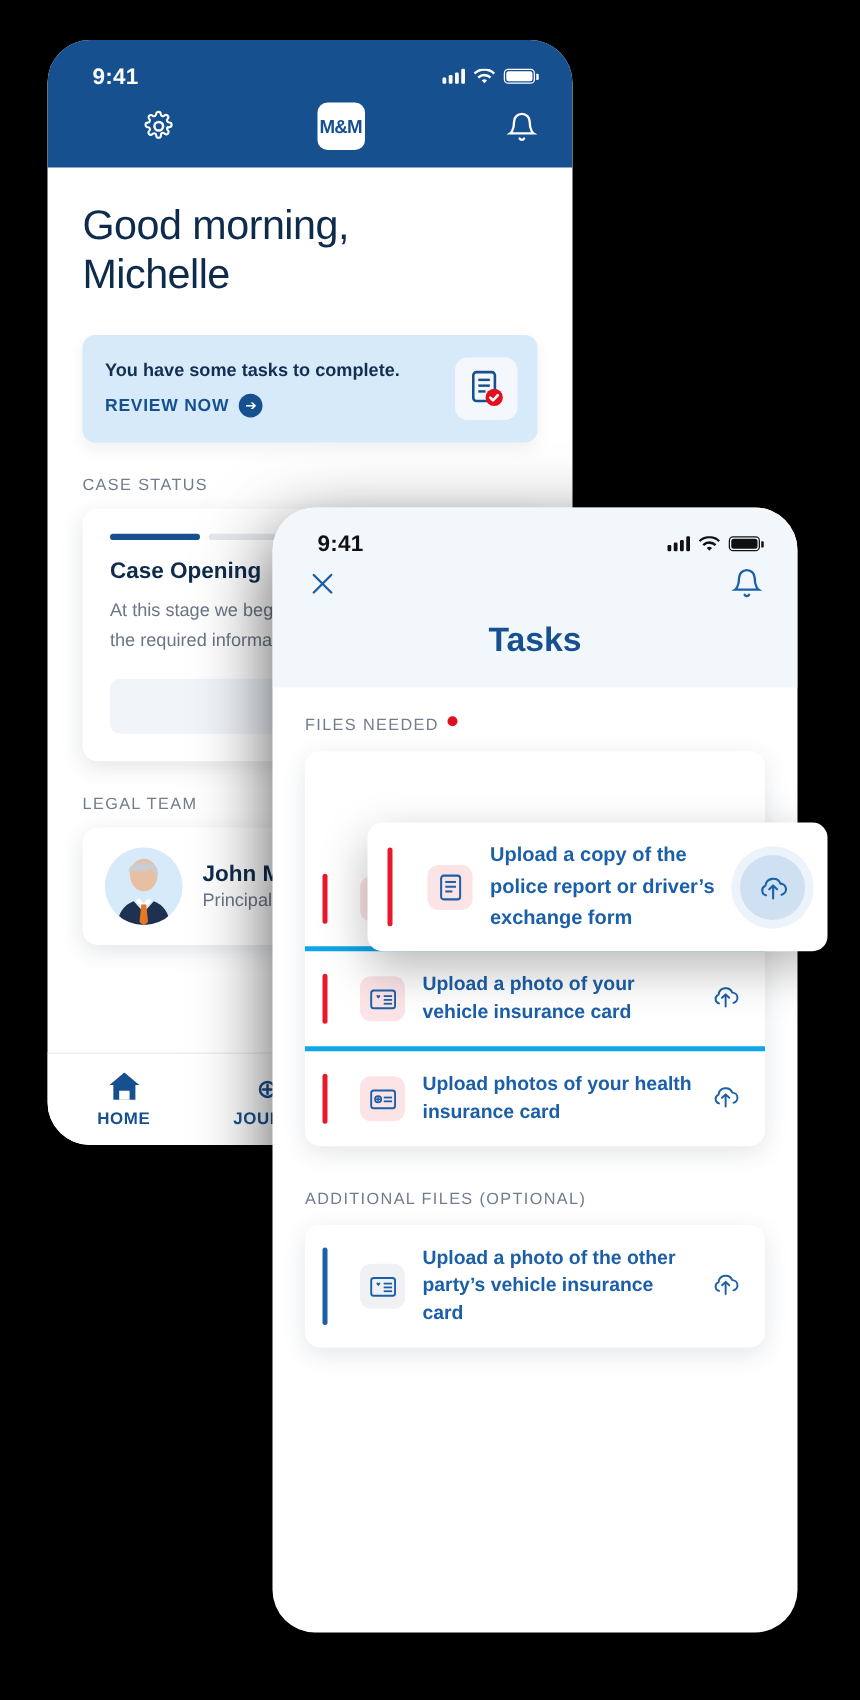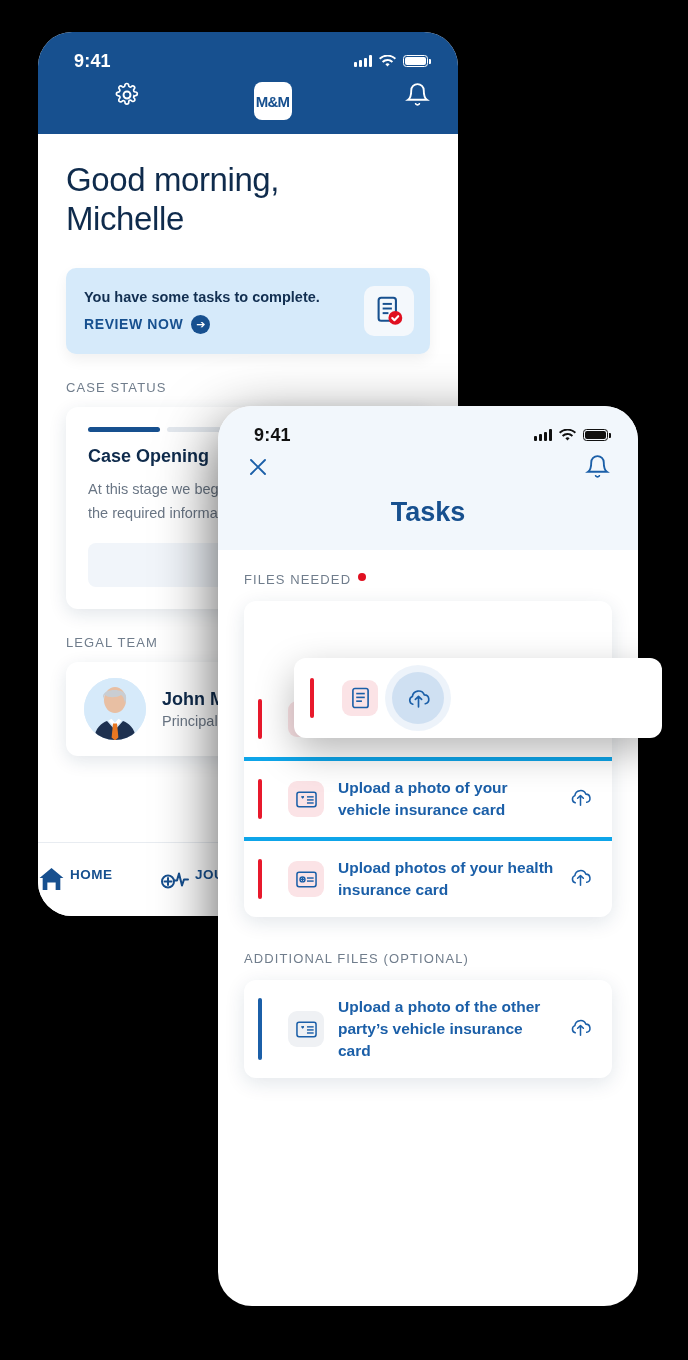--- a/index.html
+++ b/index.html
@@ -30,21 +30,21 @@
   .sb-time { color:#fff; font-size:18px; font-weight:700; letter-spacing:.2px; }
   .sb-right { display:flex; align-items:center; gap:7px; }
   .bars { display:flex; align-items:flex-end; gap:2px; height:12px; }
   .bars i { width:3px; background:#fff; border-radius:1px; display:block; }
   .bars i:nth-child(1){height:5px}.bars i:nth-child(2){height:7px}
   .bars i:nth-child(3){height:9px}.bars i:nth-child(4){height:12px}
   .batt { width:25px;height:12px;border:1.6px solid #fff;border-radius:3.5px;position:relative;}
   .batt::after{content:"";position:absolute;right:-4px;top:3.4px;width:2px;height:5px;background:#fff;border-radius:0 1px 1px 0;}
   .batt i{position:absolute;left:1.4px;top:1.4px;bottom:1.4px;right:1.4px;background:#fff;border-radius:2px;display:block;}
   .navrow {
-    display:flex; align-items:flex-start; justify-content:space-between;
+    display:flex; align-items:center; justify-content:space-between;
     padding: 6px 28px 0 28px;
     margin-left: 48px;
   }
   .logo-box {
     width:38px;height:38px;background:#fff;border-radius:8px;
     display:flex;align-items:center;justify-content:center;
   }
   .logo-box span{ color:#17508F; font-size:15px; font-weight:900; letter-spacing:-0.7px; }
 
   .body1 { padding: 26px 28px 0 28px; }
@@ -82,21 +82,21 @@
     box-shadow: 0 5px 18px rgba(18,47,81,0.12);
   }
   .avatar{width:62px;height:62px;border-radius:50%;background:#D6EAFA;overflow:hidden;flex:0 0 auto;position:relative;}
   .mem-name{font-size:18px;font-weight:700;color:#0F2B4C;}
   .mem-role{font-size:14.5px;color:#6A7685;margin-top:3px;}
 
   .tabbar{
     position:absolute;left:0;right:0;bottom:0;height:74px;background:#fff;
     border-top:1px solid #E8ECF1;display:flex;align-items:center;
   }
-  .tab{flex:0 0 122px;display:flex;align-items:flex-start;gap:5px;}
+  .tab{flex:0 0 122px;display:flex;flex-direction:column;align-items:center;gap:5px;}
   .tab b{font-size:13.5px;font-weight:800;color:#17508F;letter-spacing:.5px;}
 
   
   .phone-front{
     position:absolute;left:218px;top:406px;width:420px;height:900px;
     background:#fff;border-radius:34px;overflow:hidden;
     box-shadow: 0 20px 60px rgba(0,0,0,0.65);
   }
   .hdr-light{background:#F2F7FC;padding-bottom:22px;}
   .statusbar-d .sb-time{color:#111;}
@@ -401,20 +401,21 @@
   <div class="featured">
     <div class="bar red" style="align-self:stretch;margin:6px 14px 6px 16px;"></div>
     <div class="ticon pink">
       <svg width="19" height="22" viewBox="0 0 20 23">
         <rect x="2" y="1.5" width="16" height="20" rx="2.2" fill="none" stroke="#1B5FA8" stroke-width="1.7"></rect>
         <rect x="5.5" y="6" width="9" height="1.7" fill="#1B5FA8"></rect>
         <rect x="5.5" y="10" width="9" height="1.7" fill="#1B5FA8"></rect>
         <rect x="5.5" y="14" width="6" height="1.7" fill="#1B5FA8"></rect>
       </svg>
     </div>
+    <div class="ttext">Upload a copy of the police report or driver’s exchange form</div>
     <div class="updisc">
       <svg width="25" height="22" viewBox="0 0 24 20" fill="none" stroke="#1B5FA8" stroke-width="1.6" stroke-linecap="round" stroke-linejoin="round">
         <path d="M18.5 15.5a4.3 4.3 0 0 0-.9-8.5 6 6 0 0 0-11.5 1.6 3.9 3.9 0 0 0 .4 7.4"></path>
         <path d="M12 18.5V8.5M9 11.3L12 8.4l3 2.9"></path>
       </svg>
     </div>
   </div>
 
 </div>
 

